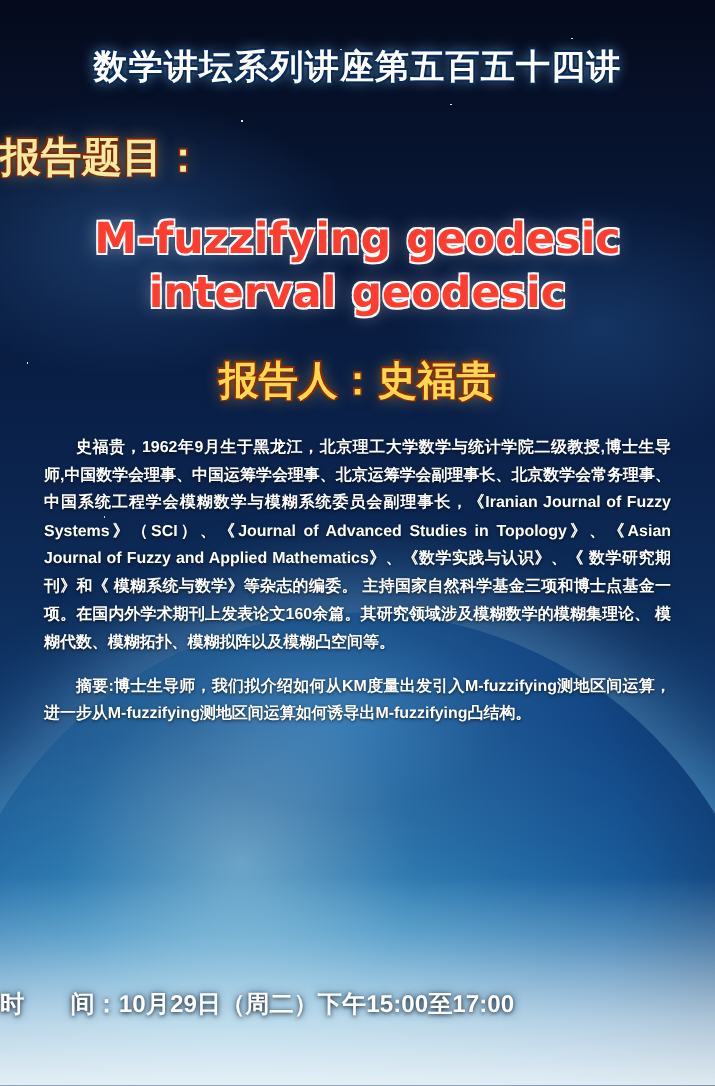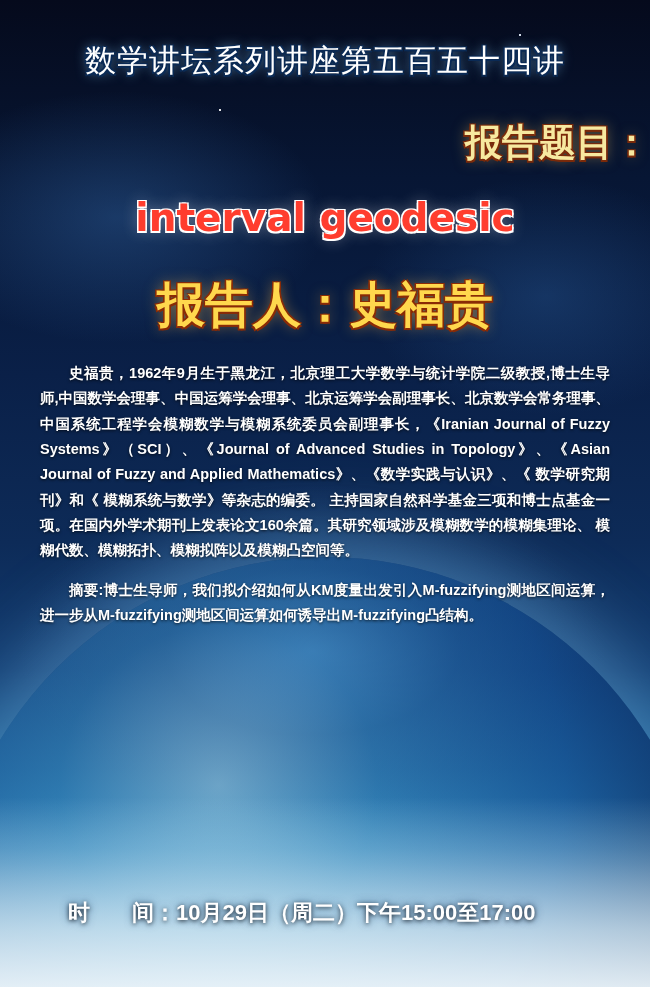--- a/index.html
+++ b/index.html
@@ -74,41 +74,40 @@
     width: 650px;
     height: 987px;
   }
 
   .title-band {
     padding-top: 40px;
     text-align: center;
   }
   .main-title {
     font-family: "DejaVu Serif", "Liberation Serif", serif;
-    font-weight: normal;
+    font-weight: bold;
     font-size: 31px;
     letter-spacing: 1px;
     color: #ffffff;
     text-shadow:
       -1.5px -1.5px 0 #0a2a55, 1.5px -1.5px 0 #0a2a55,
       -1.5px 1.5px 0 #0a2a55, 1.5px 1.5px 0 #0a2a55,
       0 0 12px rgba(120,190,240,0.85);
   }
 
   .label-topic {
     margin-top: 36px;
     font-family: "DejaVu Serif", "Liberation Serif", serif;
     font-weight: bold;
     font-size: 37px;
     color: #f7e9a0;
     text-shadow:
       -1.5px -1.5px 0 #7a2a0a, 1.5px -1.5px 0 #7a2a0a,
       -1.5px 1.5px 0 #7a2a0a, 1.5px 1.5px 0 #7a2a0a,
       0 0 14px rgba(255,200,90,0.55);
-    text-align: right;
   }
 
   .talk-title {
     margin-top: 26px;
     text-align: center;
     font-family: "DejaVu Sans", sans-serif;
     font-weight: bold;
     font-size: 39px;
     line-height: 1.25;
     color: #ff3d2e;
@@ -116,21 +115,21 @@
       -1.5px -1.5px 0 #ffffff, 1.5px -1.5px 0 #ffffff,
       -1.5px 1.5px 0 #ffffff, 1.5px 1.5px 0 #ffffff,
       0 0 16px rgba(255,255,255,0.45);
   }
 
   .speaker {
     margin-top: 30px;
     text-align: center;
     font-family: "DejaVu Serif", "Liberation Serif", serif;
     font-weight: bold;
-    font-size: 48px;
+    font-size: 36px;
     color: #ffd84d;
     text-shadow:
       -1.5px -1.5px 0 #8a2b06, 1.5px -1.5px 0 #8a2b06,
       -1.5px 1.5px 0 #8a2b06, 1.5px 1.5px 0 #8a2b06,
       0 0 14px rgba(255,190,70,0.6);
   }
 
   .body-text {
     margin: 24px 40px 0 40px;
     color: #ffffff;
@@ -143,21 +142,20 @@
   .body-text p {
     margin: 0 0 14px 0;
     text-indent: 2em;
   }
 
   .footer {
     position: absolute;
     left: 0;
     right: 0;
     bottom: 52px;
-    padding-left: 68px;
     color: #ffffff;
     font-weight: bold;
     font-size: 22px;
     line-height: 1.95;
     text-shadow: 0 1px 4px rgba(0,0,0,0.7), 0 0 8px rgba(20,60,110,0.7);
   }
   .footer .row { white-space: nowrap; }
   .footer .k { display: inline-block; }
   .footer .sp { display: inline-block; width: 42px; }
 </style>
@@ -171,20 +169,21 @@
 
   <div class="content">
 
     <div class="title-band">
       <div class="main-title">数学讲坛系列讲座第五百五十四讲</div>
     </div>
 
     <div class="label-topic">报告题目：</div>
 
     <div class="talk-title">
+      <div>M-fuzzifying geodesic</div>
       <div>interval geodesic</div>
     </div>
 
     <div class="speaker">报告人：史福贵</div>
 
     <div class="body-text">
       <p>史福贵，1962年9月生于黑龙江，北京理工大学数学与统计学院二级教授,博士生导师,中国数学会理事、中国运筹学会理事、北京运筹学会副理事长、北京数学会常务理事、中国系统工程学会模糊数学与模糊系统委员会副理事长，《Iranian Journal of Fuzzy Systems》（SCI）、《Journal of Advanced Studies in Topology》、《Asian Journal of Fuzzy and Applied Mathematics》、《数学实践与认识》、《 数学研究期刊》和《 模糊系统与数学》等杂志的编委。 主持国家自然科学基金三项和博士点基金一项。在国内外学术期刊上发表论文160余篇。其研究领域涉及模糊数学的模糊集理论、 模糊代数、模糊拓扑、模糊拟阵以及模糊凸空间等。</p>
       <p>摘要:博士生导师，我们拟介绍如何从KM度量出发引入M-fuzzifying测地区间运算，进一步从M-fuzzifying测地区间运算如何诱导出M-fuzzifying凸结构。</p>
     </div>
 

